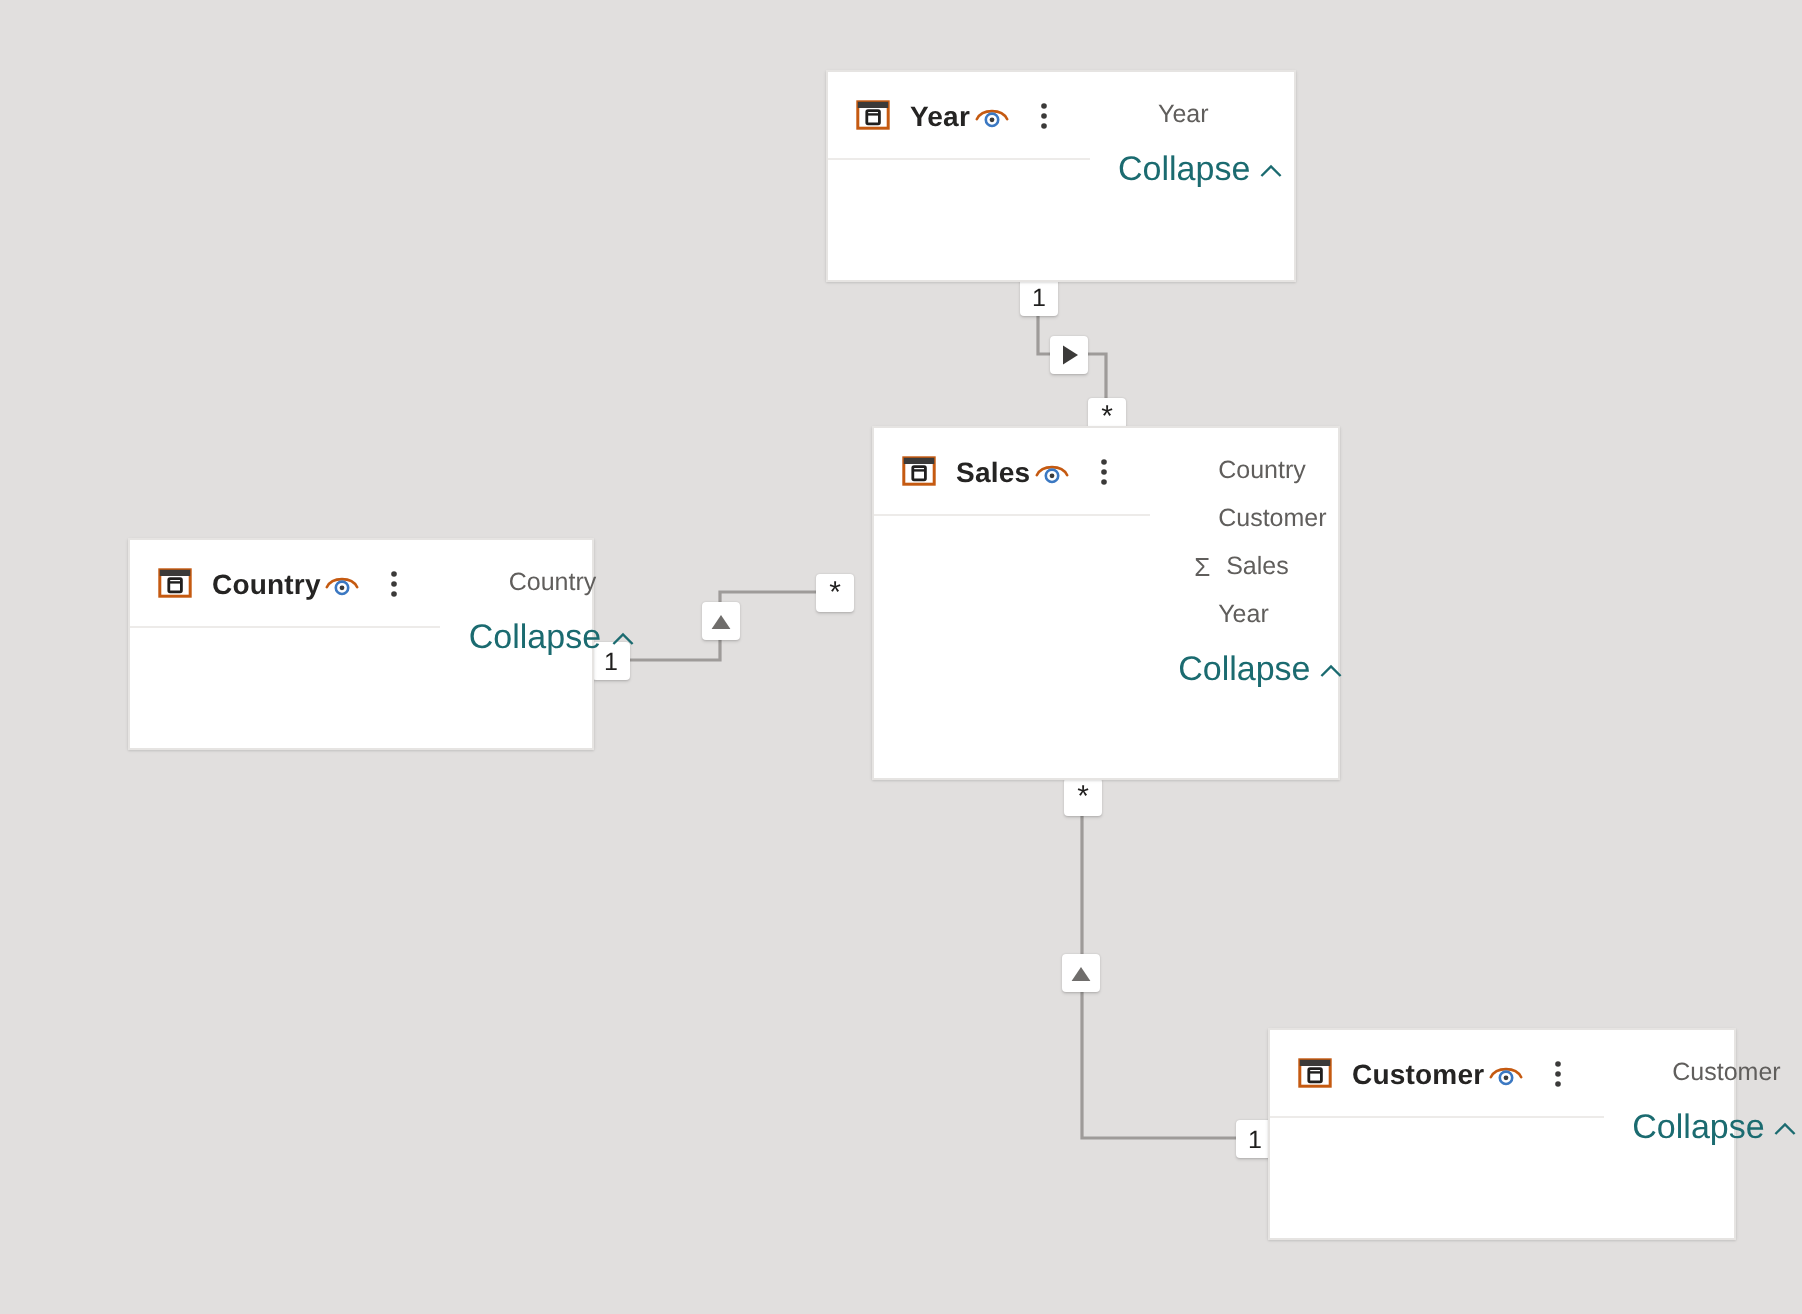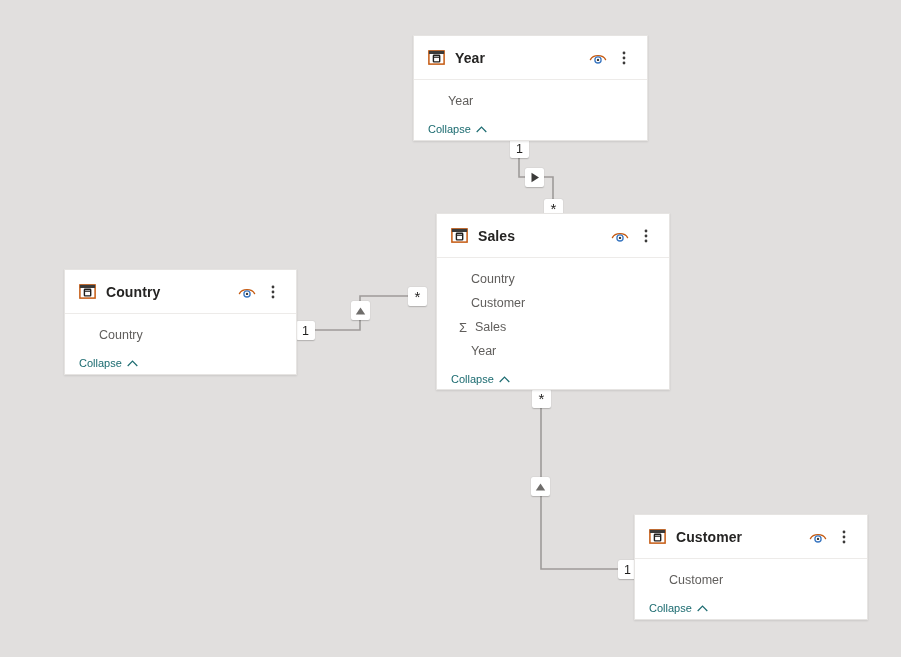--- a/index.html
+++ b/index.html
@@ -34,21 +34,20 @@
     pointer-events: none;
   }
 
   
   .table-card {
     position: absolute;
     background: #ffffff;
     border: 1px solid #e6e4e2;
     box-shadow: 0 0.6px 1.8px rgba(0,0,0,0.10), 0 0.3px 0.9px rgba(0,0,0,0.07);
     display: flex;
-    flex-direction: column;
   }
 
   .card-header {
     height: 44px;
     min-height: 44px;
     display: flex;
     align-items: center;
     padding: 0 12px 0 14px;
     border-bottom: 1px solid #edebe9;
   }
@@ -108,21 +107,21 @@
   }
   .field-name { white-space: nowrap; }
   .field-row.indent { padding-left: 34px; }
 
   .collapse-row {
     height: 26px;
     display: flex;
     align-items: center;
     padding-left: 14px;
     margin-top: 3px;
-    font-size: 11px;
+    font-size: 17px;
     color: #1b6b70;
   }
   .collapse-label { margin-right: 5px; }
 
   
   .rel-badge {
     position: absolute;
     background: #ffffff;
     border-radius: 2px;
     width: 19px;

